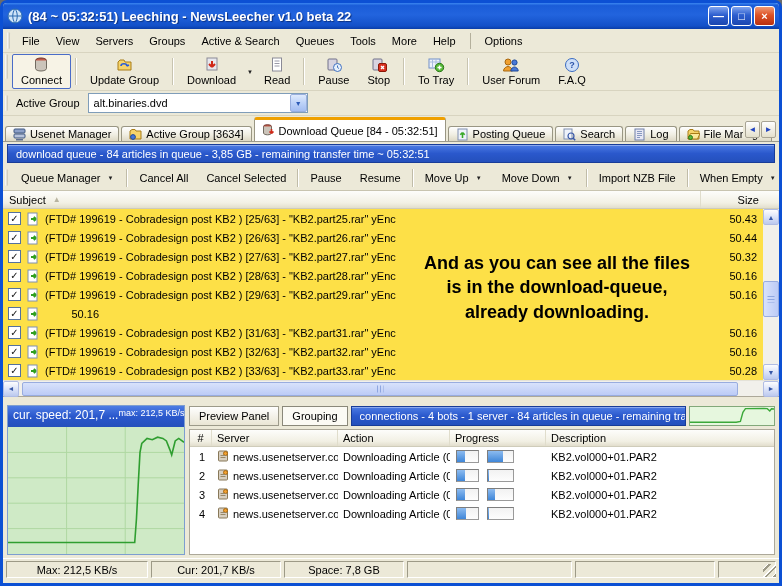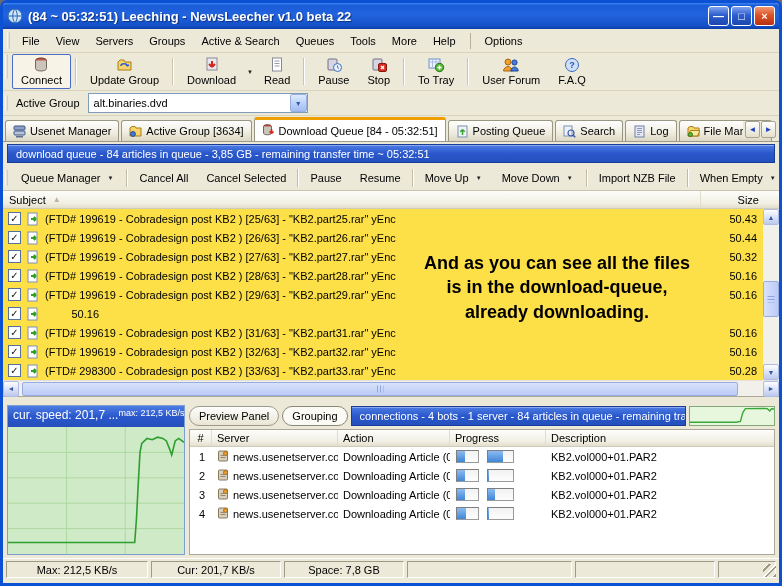--- a/index.html
+++ b/index.html
@@ -34,21 +34,21 @@
   .agrow{height:25px;display:flex;align-items:center;border-bottom:1px solid #d8d4c0;}
   .ag-label{margin:0 8px 0 4px;}
   .combo{width:220px;height:20px;background:#fff;border:1px solid #7f9db9;
     display:flex;align-items:center;justify-content:space-between;padding-left:5px;}
   .combo-btn{width:17px;height:18px;margin:0;border:1px solid #98aede;border-radius:2px;
     background:linear-gradient(180deg,#dfeafc,#bdd2f8 50%,#a3bdf2);color:#2d5bb8;font-size:7px;
     display:flex;align-items:center;justify-content:center;}
   
   .tabrow{height:26px;display:flex;align-items:flex-end;padding:2px 38px 0 2px;position:relative;
     border-bottom:1px solid #9c9a8c;overflow:hidden;white-space:nowrap;}
-  .tab{display:inline-flex;align-items:center;gap:4px;height:21px;padding:0 7px;
+  .tab{display:inline-flex;align-items:center;gap:4px;height:15px;padding:0 7px;
     background:linear-gradient(180deg,#fefefe,#f0eee2 55%,#ddd8c4);
     border:1px solid #999683;border-bottom:none;border-radius:3px 3px 0 0;margin-right:2px;flex:0 0 auto;}
   .tab.active{height:24px;background:#fff;border-top:3px solid #efa000;padding-top:0;}
   .tab-scroll{position:absolute;right:3px;top:5px;display:flex;gap:1px;background:#ece9d8;padding-left:2px;}
   .tab-scroll .sbtn2{width:15px;height:17px;border:1px solid #a8a494;border-radius:2px;
     background:linear-gradient(180deg,#fefefe,#e4e0cc);color:#2244c0;font-size:8px;
     display:flex;align-items:center;justify-content:center;}
   
   .infobar{margin:2px 4px;height:19px;background:linear-gradient(180deg,#4d7ce4,#2a58cc 50%,#2450bc);
     border:1px solid #183c98;box-shadow:inset 0 1px 0 #8aa8ee;color:#fff;
@@ -95,21 +95,21 @@
   .bottom{height:150px;display:flex;padding:0 4px;gap:4px;}
   .speed-panel{width:178px;display:flex;flex-direction:column;border:1px solid #7d9ed0;background:#cfeac6;}
   .sp-header{height:21px;background:linear-gradient(180deg,#4d7ce4,#2a58cc 50%,#2450bc);color:#fff;
     display:flex;align-items:flex-start;justify-content:space-between;padding:2px 5px 0 5px;}
   .sp-title{font-size:12px;white-space:nowrap;}
   .sp-max{font-size:9px;white-space:nowrap;}
   .sp-graph{flex:1;position:relative;}
   .sp-graph svg{position:absolute;inset:0;width:100%;height:100%;}
   .right-panel{flex:1;display:flex;flex-direction:column;min-width:0;}
   .rp-top{height:22px;display:flex;align-items:center;gap:3px;}
-  .rp-btn{height:20px;padding:0 9px;display:flex;align-items:center;border:1px solid #9c9a8a;border-radius:10px;
+  .rp-btn{height:20px;padding:0 9px;display:flex;align-items:center;border:1px solid #9c9a8a;border-radius:0;
     background:linear-gradient(180deg,#fefefe,#e9e5d4);white-space:nowrap;}
   .rp-btn.pressed{background:#fbfaf4;border-color:#8a887a;}
   .rp-info{flex:1;height:20px;background:linear-gradient(180deg,#4d7ce4,#2a58cc 50%,#2450bc);
     border:1px solid #183c98;box-shadow:inset 0 1px 0 #8aa8ee;color:#fff;display:flex;align-items:center;
     padding:0 8px;white-space:nowrap;overflow:hidden;min-width:0;}
   .rp-mini{width:86px;height:20px;flex:0 0 auto;background:#e6f7de;border:1px solid #82a87a;position:relative;}
   .rp-mini svg{position:absolute;inset:0;width:100%;height:100%;}
   .conn-table{flex:1;margin-top:2px;background:#fff;border:1px solid #aca899;display:flex;flex-direction:column;overflow:hidden;}
   .ct-header{height:17px;display:flex;background:linear-gradient(180deg,#fdfdfb,#f2f0e4 70%,#e2decd);border-bottom:1px solid #cfccba;}
   .ct-hcell{display:flex;align-items:center;padding:0 5px;border-right:1px solid #e0ddcc;}
@@ -471,21 +471,21 @@
           <span class="size">50.16</span>
         </div>
       <div class="qrow">
           <div class="cb">✓</div>
           <span class="ficon">
             <svg width="14" height="14" viewBox="0 0 14 14">
               <rect x="2" y="1" width="9" height="12" fill="#fff" stroke="#8090b0"></rect>
               <path d="M5 7h5m0 0L7.8 4.8M10 7L7.8 9.2" stroke="#30a020" stroke-width="1.8" fill="none"></path>
             </svg>
           </span>
-          <span class="subject">(FTD# 298300 - Cobradesign post KB2 ) [33/63] - "KB2.part33.rar" yEnc</span>
+          <span class="subject">(FTD# 199619 - Cobradesign post KB2 ) [33/63] - "KB2.part33.rar" yEnc</span>
           <span class="size">50.28</span>
         </div>
 
     </div>
 
     <div class="overlay">
       <div>And as you can see all the files</div>
       <div>is in the download-queue,</div>
       <div>already downloading.</div>
     </div>

